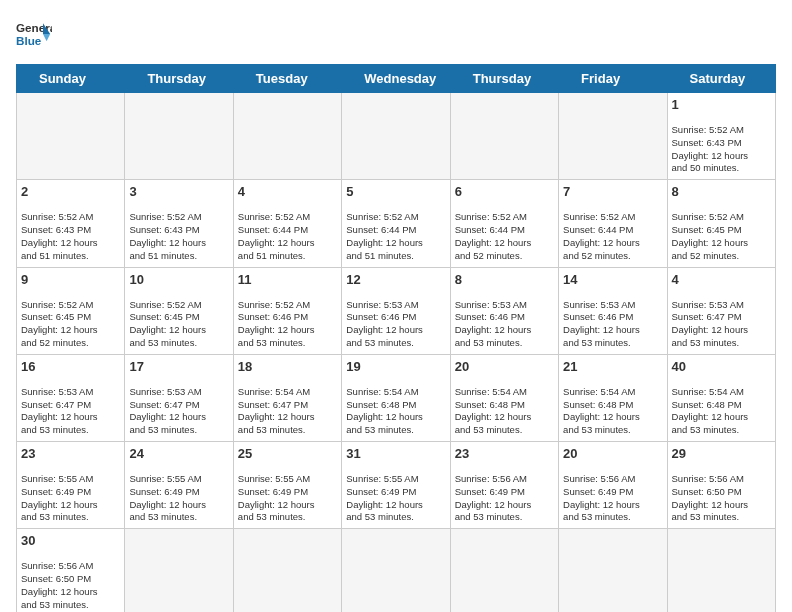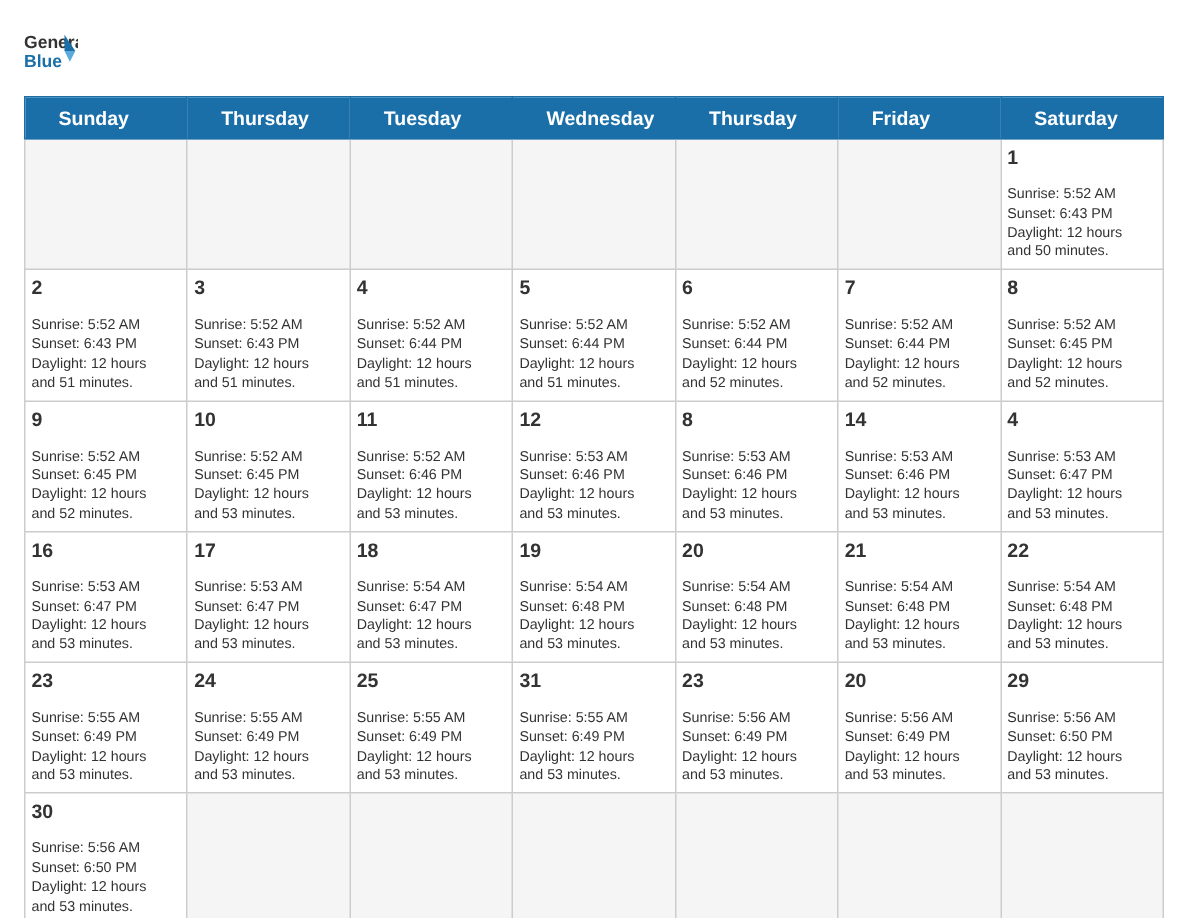--- a/index.html
+++ b/index.html
@@ -201,21 +201,21 @@
         </td>
         <td class="cal-cell">
           <div class="day-num">20</div>
           <div class="cell-info">Sunrise: 5:54 AM<br>Sunset: 6:48 PM<br>Daylight: 12 hours<br>and 53 minutes.</div>
         </td>
         <td class="cal-cell">
           <div class="day-num">21</div>
           <div class="cell-info">Sunrise: 5:54 AM<br>Sunset: 6:48 PM<br>Daylight: 12 hours<br>and 53 minutes.</div>
         </td>
         <td class="cal-cell">
-          <div class="day-num">22</div>
+          <div class="day-num">40</div>
           <div class="cell-info">Sunrise: 5:54 AM<br>Sunset: 6:48 PM<br>Daylight: 12 hours<br>and 53 minutes.</div>
         </td>
       </tr>
       <tr>
         <td class="cal-cell">
           <div class="day-num">23</div>
           <div class="cell-info">Sunrise: 5:55 AM<br>Sunset: 6:49 PM<br>Daylight: 12 hours<br>and 53 minutes.</div>
         </td>
         <td class="cal-cell">
           <div class="day-num">24</div>

